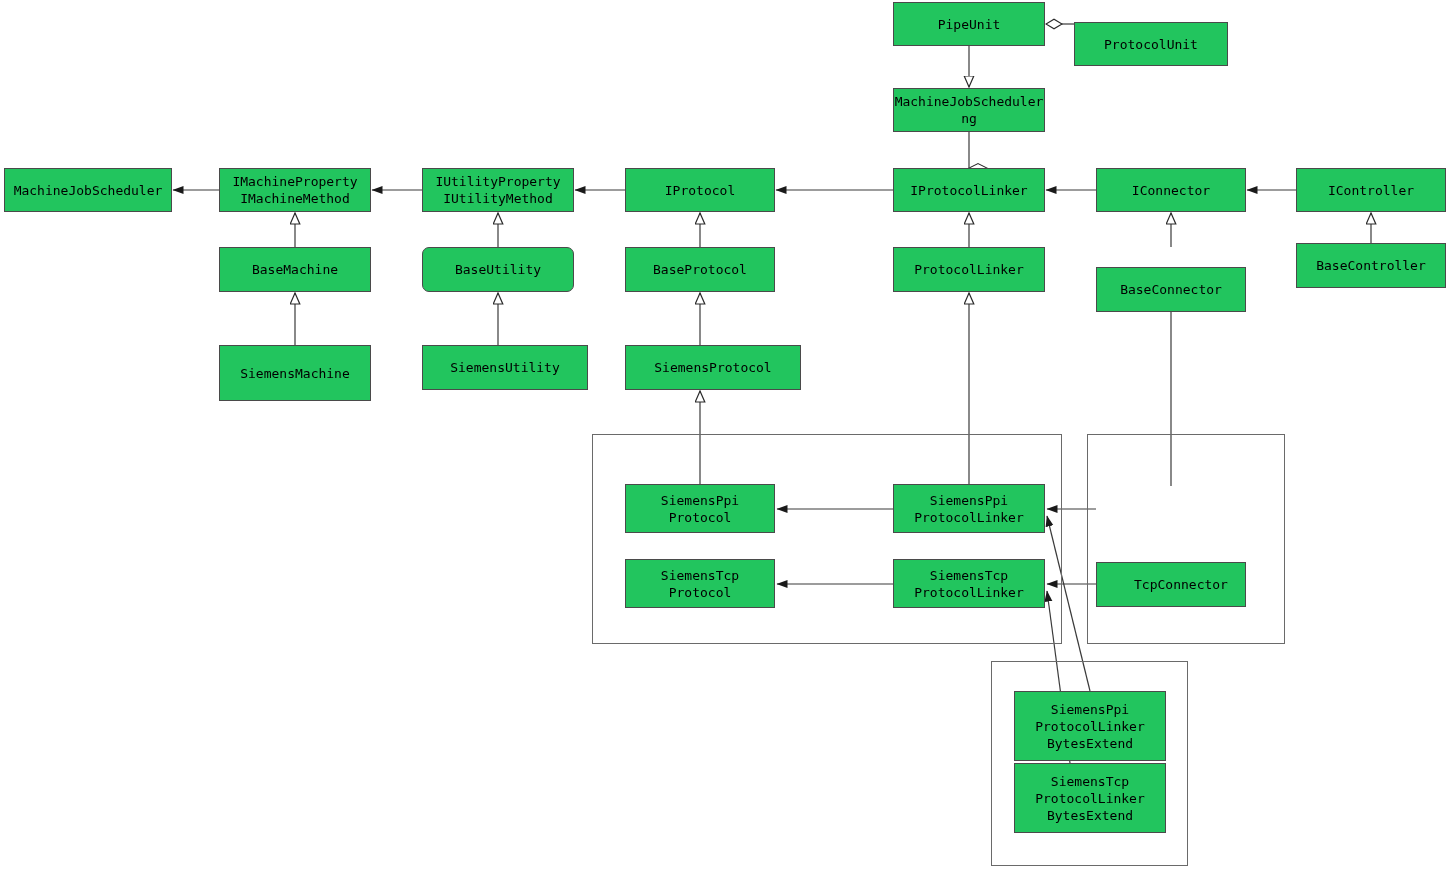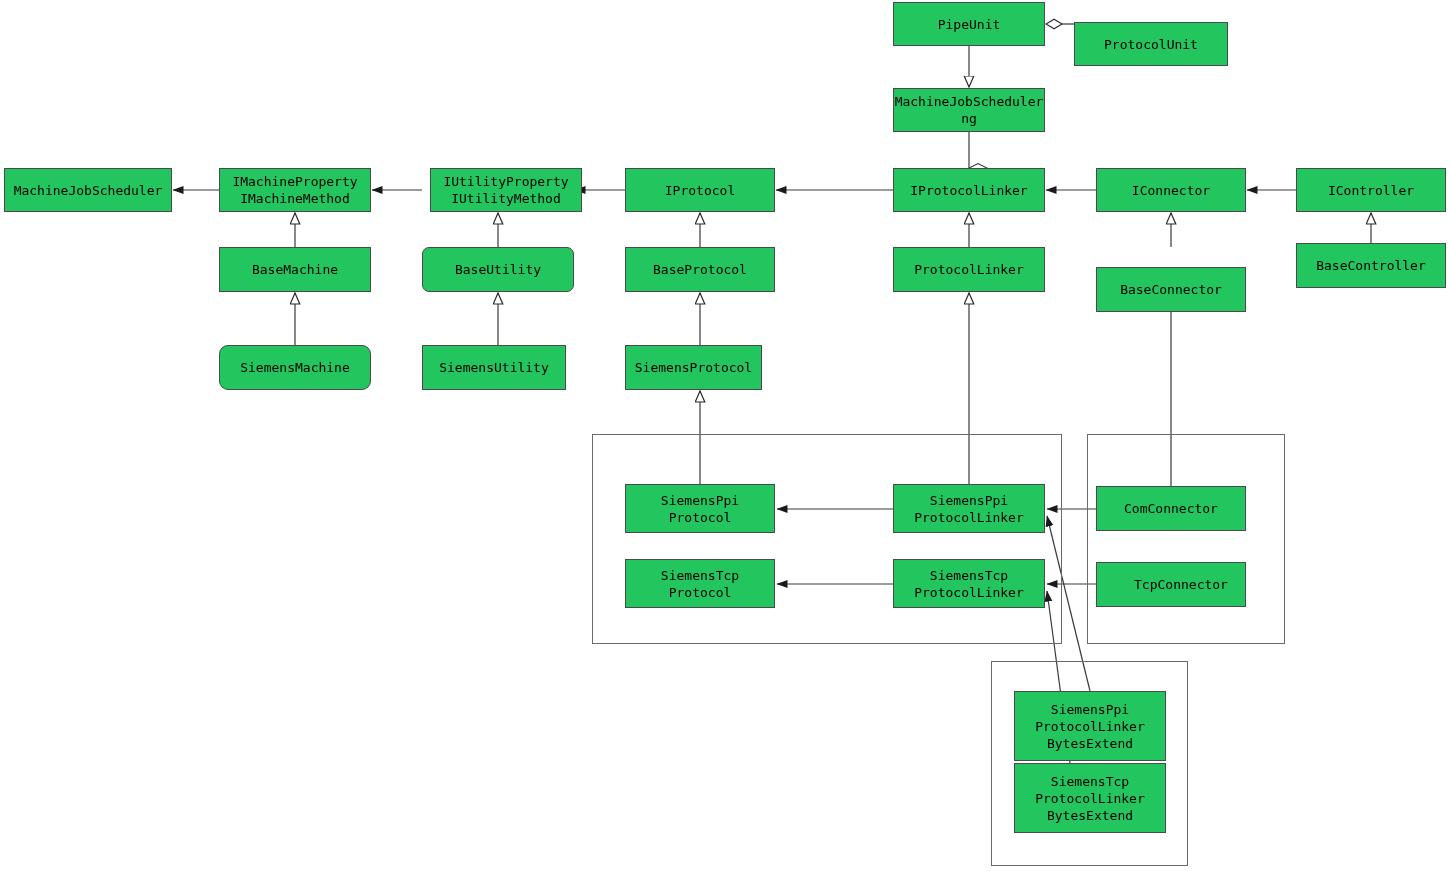--- a/index.html
+++ b/index.html
@@ -110,21 +110,21 @@
 
   <div class="group" style="left:592px; top:434px; width:470px; height:210px;"></div>
   <div class="group" style="left:1087px; top:434px; width:198px; height:210px;"></div>
   <div class="group" style="left:991px; top:661px; width:197px; height:205px;"></div>
 
   <div class="node" style="left:4px; top:168px; width:168px; height:44px;">MachineJobScheduler</div>
 
   <div class="node" style="left:219px; top:168px; width:152px; height:44px;">IMachineProperty
 IMachineMethod</div>
 
-  <div class="node" style="left:422px; top:168px; width:152px; height:44px;margin-left:8px;">IUtilityProperty
+  <div class="node" style="left:422px; top:168px; width:152px; height:44px;">IUtilityProperty
 IUtilityMethod</div>
 
   <div class="node" style="left:625px; top:168px; width:150px; height:44px;">IProtocol</div>
 
   <div class="node" style="left:893px; top:168px; width:152px; height:44px;">IProtocolLinker</div>
 
   <div class="node" style="left:1096px; top:168px; width:150px; height:44px;">IConnector</div>
 
   <div class="node" style="left:1296px; top:168px; width:150px; height:44px;">IController</div>
 
@@ -133,46 +133,45 @@
   <div class="node" style="left:422px; top:247px; width:152px; height:45px;border-radius:7px;">BaseUtility</div>
 
   <div class="node" style="left:625px; top:247px; width:150px; height:45px;">BaseProtocol</div>
 
   <div class="node" style="left:893px; top:247px; width:152px; height:45px;">ProtocolLinker</div>
 
   <div class="node" style="left:1096px; top:247px; width:150px; height:45px;margin-top:20px;">BaseConnector</div>
 
   <div class="node" style="left:1296px; top:243px; width:150px; height:45px;">BaseController</div>
 
-  <div class="node" style="left:219px; top:345px; width:152px; height:45px;border-radius:9px;">SiemensMachine</div>
+  <div class="node" style="left:219px; top:345px; width:152px; height:56px;">SiemensMachine</div>
 
-  <div class="node" style="left:422px; top:345px; width:144px; height:45px;">SiemensUtility</div>
+  <div class="node" style="left:422px; top:345px; width:166px; height:45px;">SiemensUtility</div>
 
-  <div class="node" style="left:625px; top:345px; width:137px; height:45px;text-align:center;">SiemensProtocol</div>
+  <div class="node" style="left:625px; top:345px; width:176px; height:45px;text-align:center;">SiemensProtocol</div>
 
   <div class="node" style="left:893px; top:2px; width:152px; height:44px;">PipeUnit</div>
 
   <div class="node" style="left:1074px; top:2px; width:154px; height:44px;margin-top:20px;">ProtocolUnit</div>
 
   <div class="node" style="left:893px; top:88px; width:152px; height:44px;">MachineJobScheduler
 ng</div>
 
   <div class="node" style="left:625px; top:484px; width:150px; height:49px;">SiemensPpi
 Protocol</div>
 
   <div class="node" style="left:625px; top:559px; width:150px; height:49px;">SiemensTcp
 Protocol</div>
 
   <div class="node" style="left:893px; top:484px; width:152px; height:49px;">SiemensPpi
 ProtocolLinker</div>
 
   <div class="node" style="left:893px; top:559px; width:152px; height:49px;">SiemensTcp
 ProtocolLinker</div>
 
-  <div class="node" style="left:1096px; top:486px; width:150px; height:45px;">ComConnector</div>
 
   <div class="node" style="left:1096px; top:562px; width:150px; height:45px;padding-left:20px;">TcpConnector</div>
 
   <div class="node" style="left:1014px; top:691px; width:152px; height:70px;">SiemensPpi
 ProtocolLinker
 BytesExtend</div>
 
   <div class="node" style="left:1014px; top:763px; width:152px; height:70px;">SiemensTcp
 ProtocolLinker
 BytesExtend</div>

